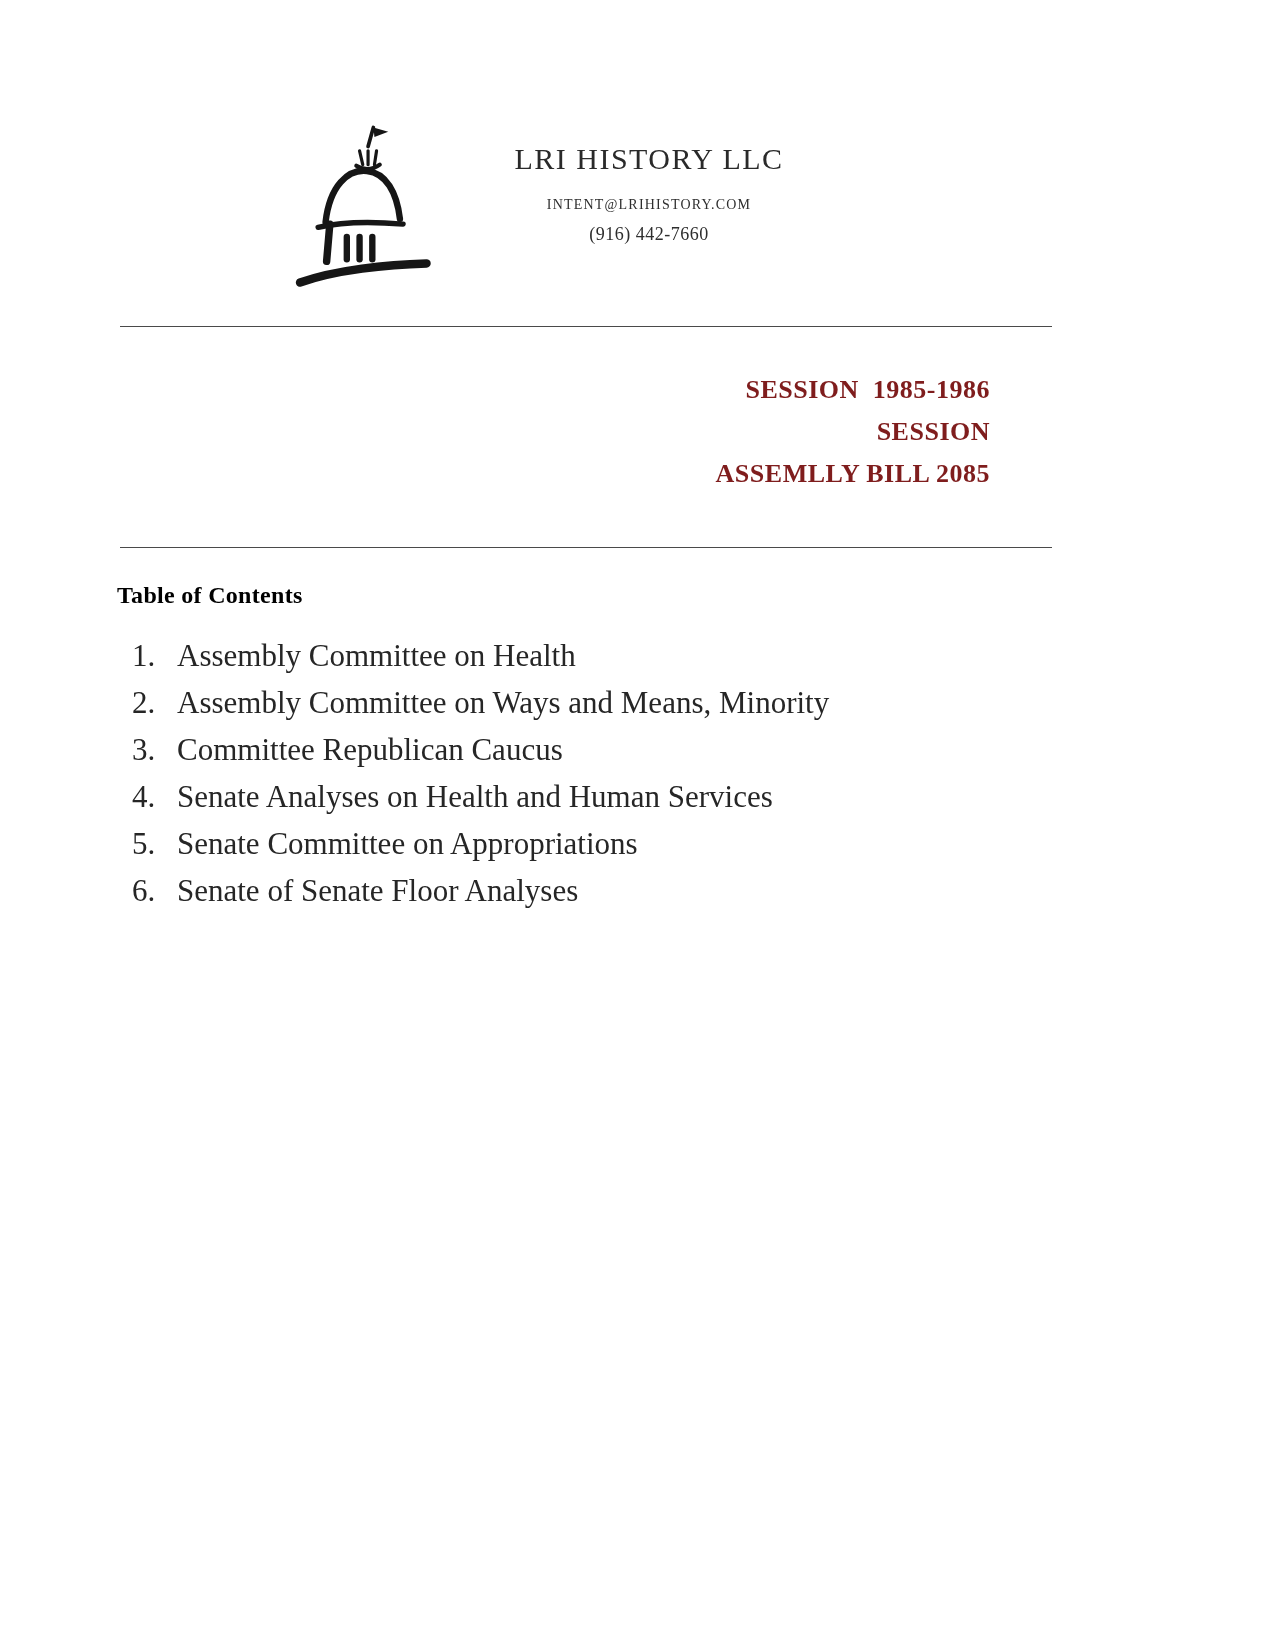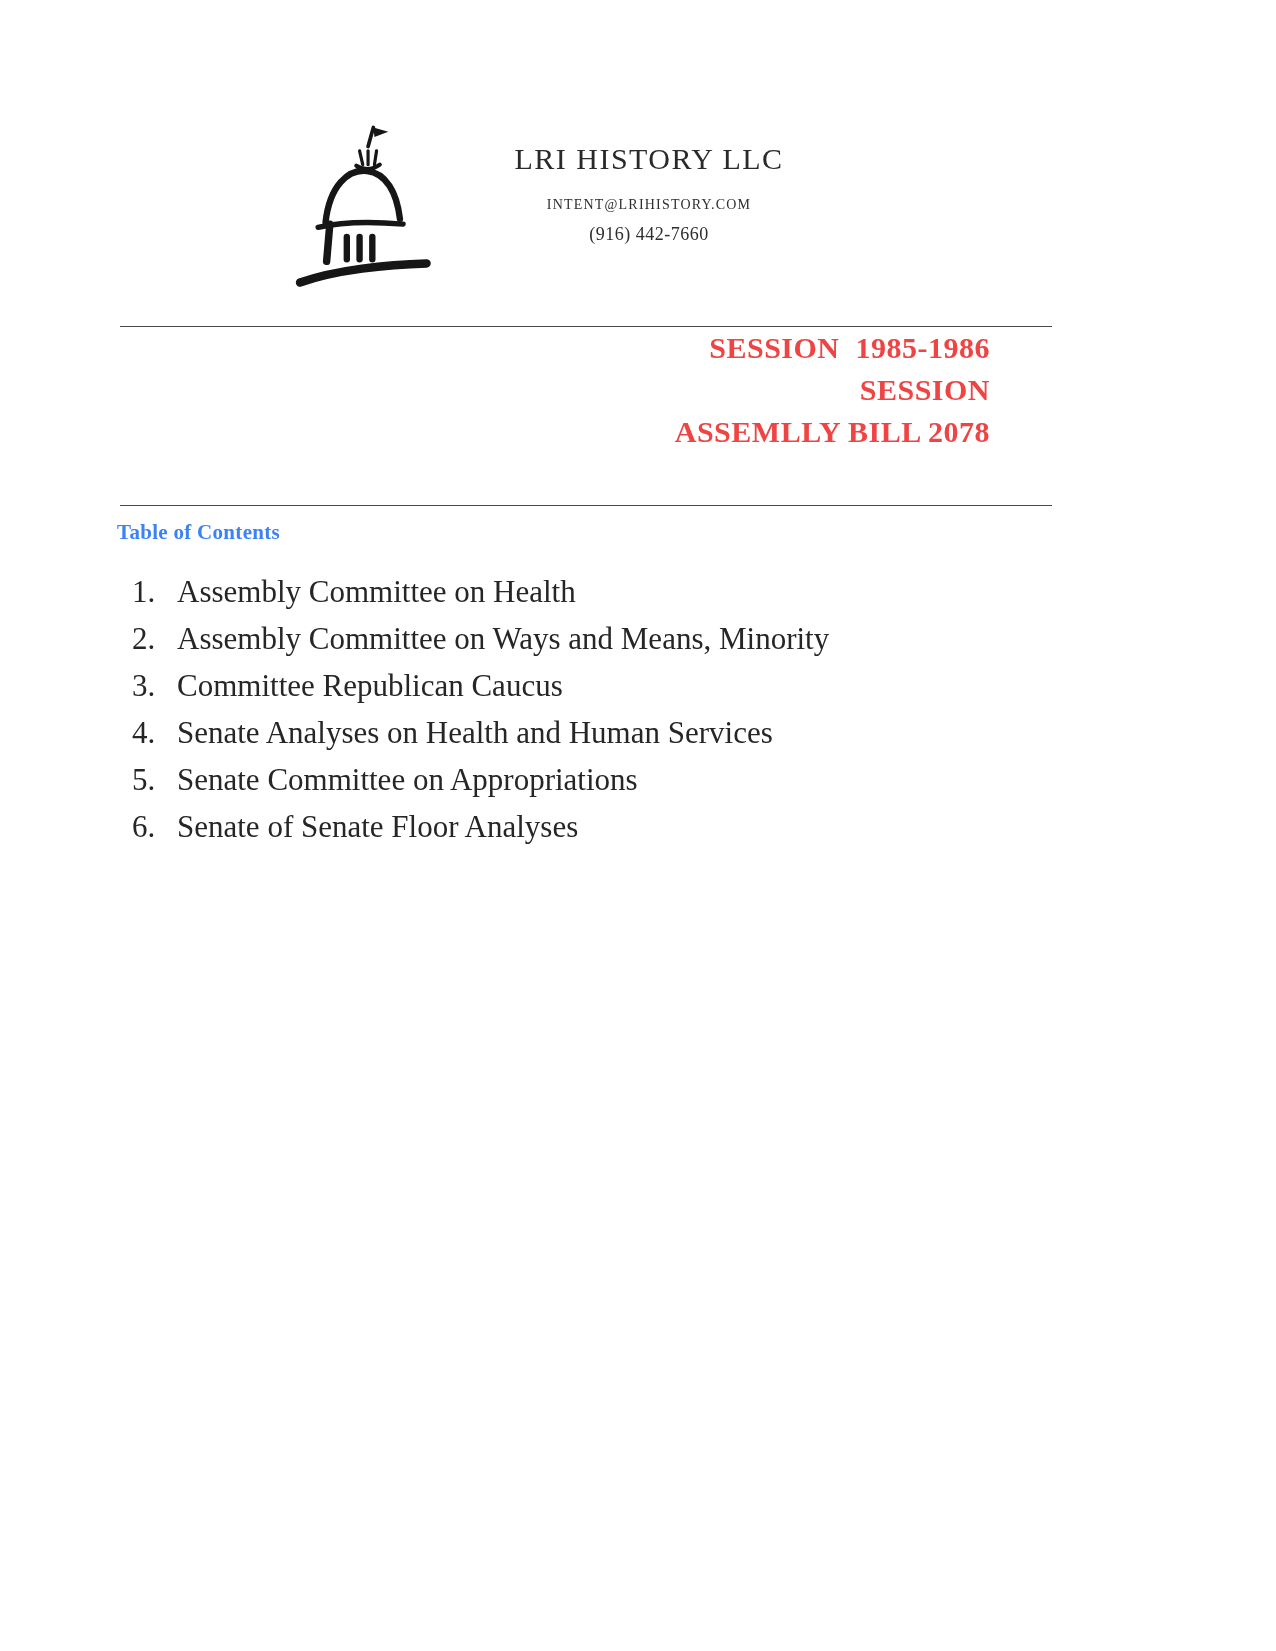--- a/index.html
+++ b/index.html
@@ -61,38 +61,39 @@
     margin-left: 120px;
     width: 932px;
     border-top: 1.4px solid #4a4a4a;
     height: 0;
   }
   .rule-top { margin-top: 36px; }
   .rule-bottom { margin-top: 52px; }
 
   
   .session {
+    margin-top: 42px;
     width: 990px;
     text-align: right;
     font-weight: bold;
-    color: #ef4444;
-    font-size: 30px;
+    color: #7f1d1d;
+    font-size: 26px;
     letter-spacing: 0.5px;
   }
   .session div {
     line-height: 42px;
     white-space: pre-wrap;
   }
 
   
   .toc-title {
-    margin: 14px 0 0 117px;
-    font-size: 21px;
+    margin: 34px 0 0 117px;
+    font-size: 24px;
     font-weight: bold;
-    color: #3b82f6;
+    color: #000000;
     letter-spacing: 0.3px;
   }
   .toc-list {
     margin: 34px 0 0 163px;
     padding: 0;
     list-style: decimal;
     font-size: 31px;
     color: #262626;
   }
   .toc-list li {
@@ -136,21 +137,21 @@
       <div class="email">INTENT@LRIHISTORY.COM</div>
       <div class="phone">(916) 442-7660</div>
     </div>
   </header>
 
   <div class="rule rule-top"></div>
 
   <section class="session">
     <div>SESSION  1985-1986</div>
     <div>SESSION</div>
-    <div>ASSEMLLY BILL 2078</div>
+    <div>ASSEMLLY BILL 2085</div>
   </section>
 
   <div class="rule rule-bottom"></div>
 
   <h1 class="toc-title">Table of Contents</h1>
 
   <ol class="toc-list">
     <li>Assembly Committee on Health</li>
     <li>Assembly Committee on Ways and Means, Minority</li>
     <li>Committee Republican Caucus</li>

